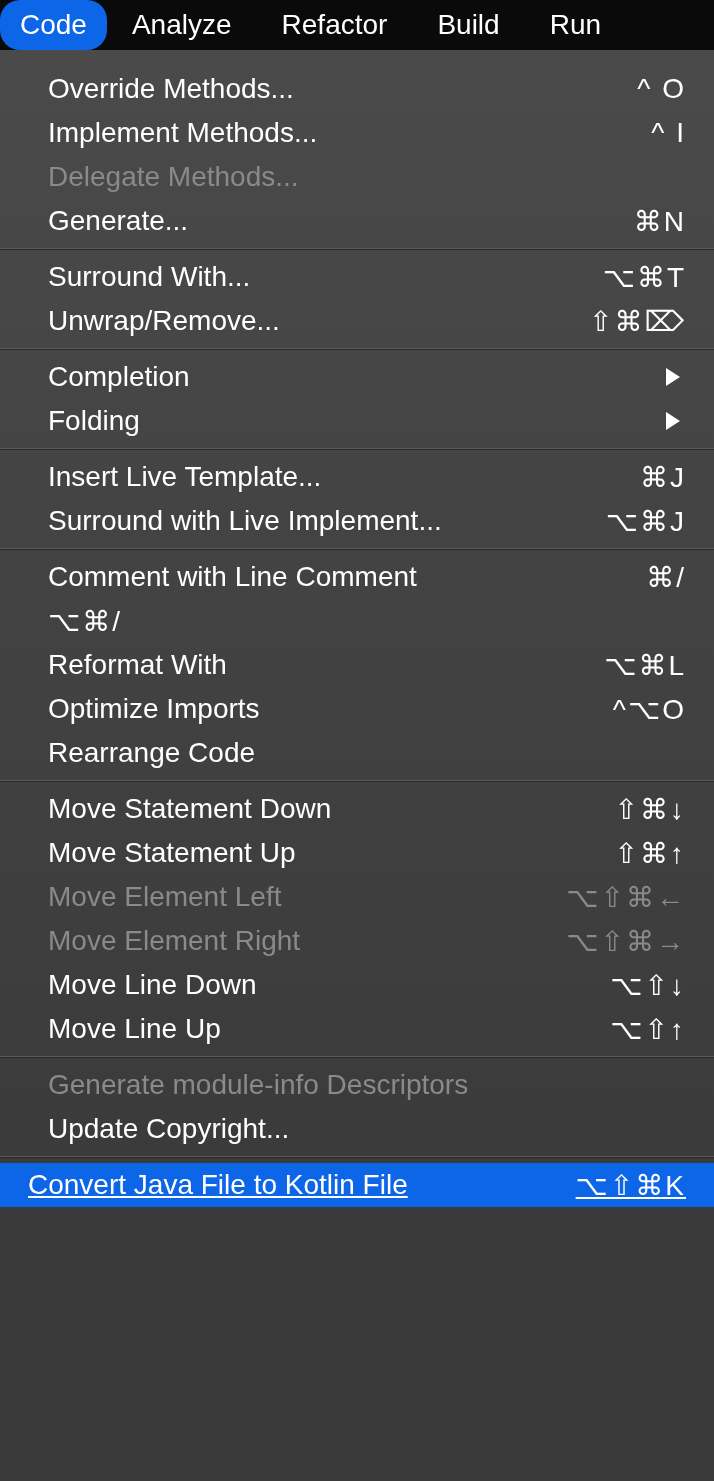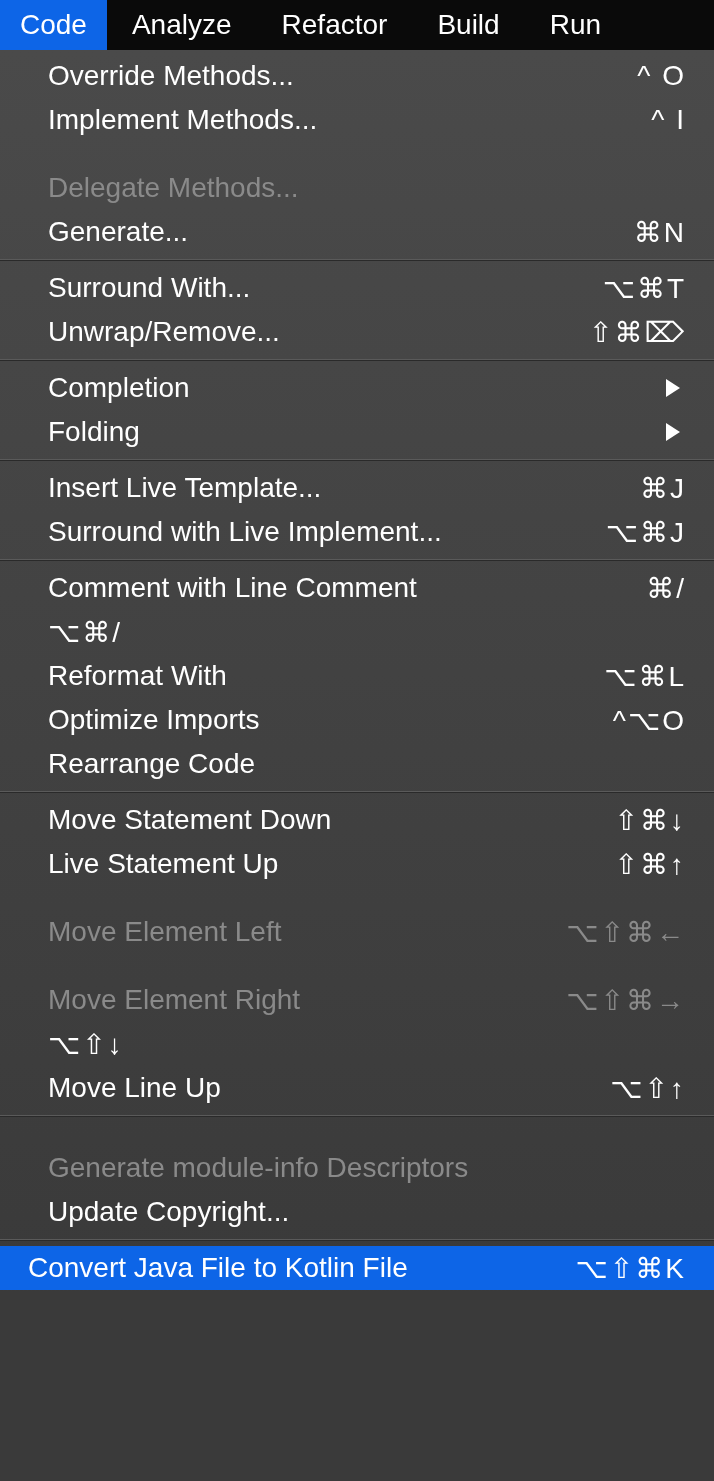--- a/index.html
+++ b/index.html
@@ -18,57 +18,58 @@
   }
   .menubar-item {
     padding: 0 25px;
     height: 100%;
     display: flex;
     align-items: center;
     color: #fff;
     font-size: 28px;
     font-weight: 400;
     cursor: pointer;
+    border-radius: 20px;
   }
   .menubar-item.active {
     background: #0d65e7;
     padding: 0 20px;
   }
   .dropdown {
     background: linear-gradient(to bottom, #4a4a4a 0%, #3a3a3a 100%);
     width: 714px;
   }
   .menu-section {
     border-bottom: 1px solid #5a5a5a;
     border-top: 1px solid #2a2a2a;
     padding: 5px 0;
   }
-  .menu-section:first-child { border-top: none; padding-top: 4px; }
+  .menu-section:first-child { border-top: none; padding-top: 17px; }
   .menu-section:last-child { border-bottom: none; }
   .menu-item {
     display: flex;
     justify-content: space-between;
     align-items: center;
     padding: 4px 28px 4px 48px;
     color: #fff;
     font-size: 28px;
     font-weight: 400;
     cursor: pointer;
     min-height: 44px;
   }
   .menu-item.disabled {
     color: #8a8a8a;
     cursor: default;
-    margin-top: 24px;
   }
   .menu-item.highlighted {
     background: #0d65e7;
   }
   .menu-item.nopad {
     padding-left: 28px;
+    text-decoration: underline;
   }
   .menu-label {
     flex: 1;
     white-space: nowrap;
   }
   .menu-shortcut {
     font-size: 28px;
     letter-spacing: 2px;
     text-align: right;
     white-space: nowrap;
@@ -167,32 +168,33 @@
       <span class="menu-label">Rearrange Code</span>
     </div>
   </div>
 
   <div class="menu-section">
     <div class="menu-item">
       <span class="menu-label">Move Statement Down</span>
       <span class="menu-shortcut">⇧⌘↓</span>
     </div>
     <div class="menu-item">
-      <span class="menu-label">Live Statement Up</span>
+      <span class="menu-label">Move Statement Up</span>
       <span class="menu-shortcut">⇧⌘↑</span>
     </div>
     <div class="menu-item disabled">
       <span class="menu-label">Move Element Left</span>
       <span class="menu-shortcut">⌥⇧⌘←</span>
     </div>
     <div class="menu-item disabled">
       <span class="menu-label">Move Element Right</span>
       <span class="menu-shortcut">⌥⇧⌘→</span>
     </div>
     <div class="menu-item">
+      <span class="menu-label">Move Line Down</span>
       <span class="menu-shortcut">⌥⇧↓</span>
     </div>
     <div class="menu-item">
       <span class="menu-label">Move Line Up</span>
       <span class="menu-shortcut">⌥⇧↑</span>
     </div>
   </div>
 
   <div class="menu-section">
     <div class="menu-item disabled">

